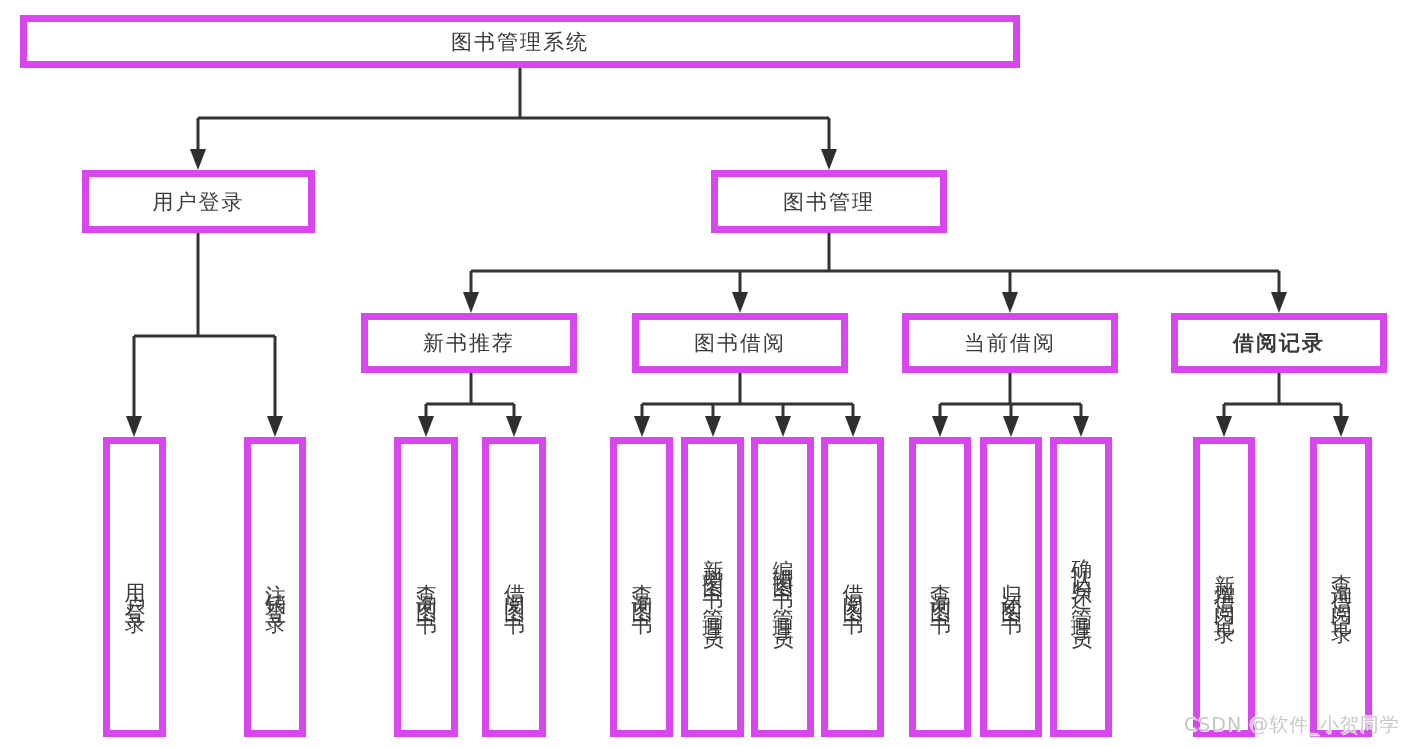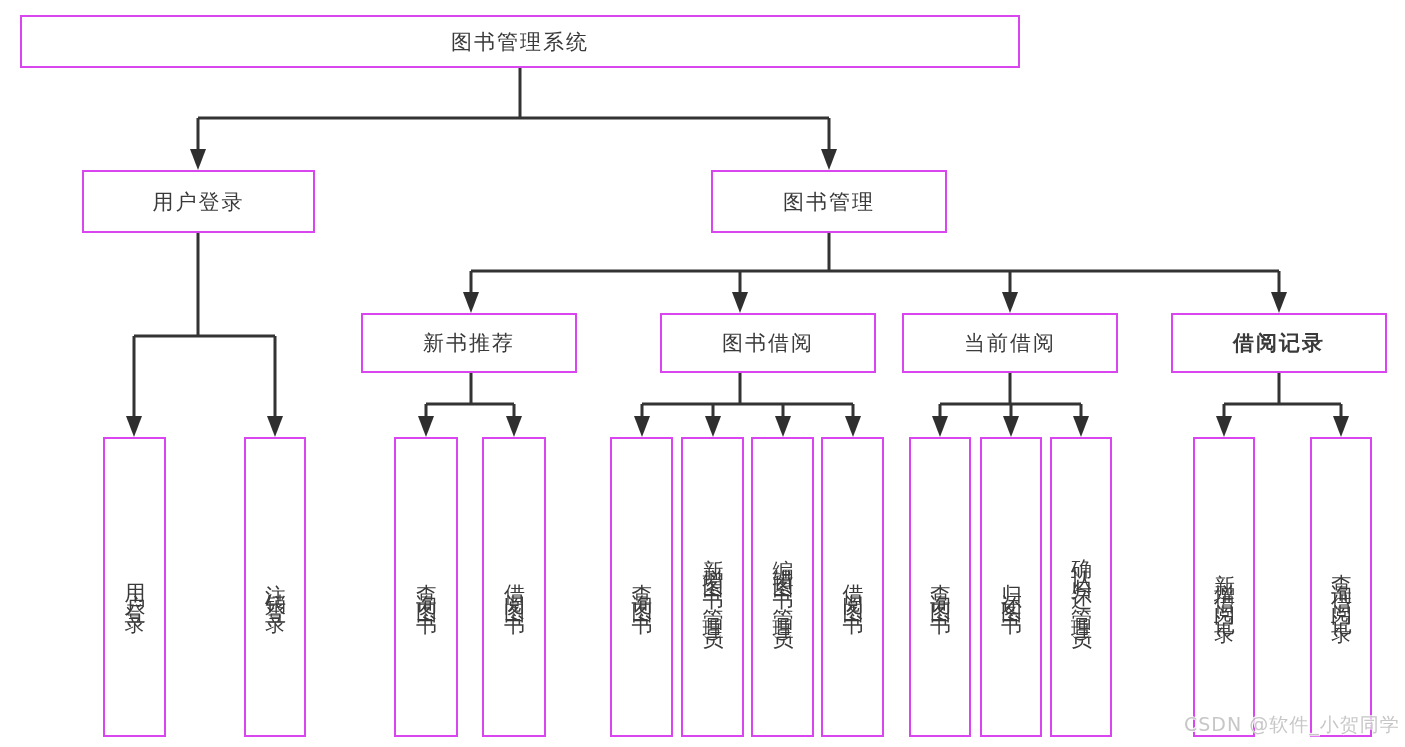--- a/index.html
+++ b/index.html
@@ -2,37 +2,37 @@
 <html><head>
 <meta charset="utf-8">
 <style>
   html,body{margin:0;padding:0;background:#ffffff;}
   #canvas{
     position:relative;width:1405px;height:747px;background:#ffffff;
     font-family:"DejaVu Sans","Liberation Sans",sans-serif;overflow:hidden;
   }
   #wires{position:absolute;left:0;top:0;z-index:0;}
   .box{
-    position:absolute;box-sizing:border-box;border:2px solid #d946ef;background:#ffffff;
+    position:absolute;box-sizing:border-box;border:7px solid #d946ef;background:#ffffff;
     display:flex;align-items:center;justify-content:center;color:#3a3a3a;z-index:1;
   }
   .hlabel{font-size:21px;letter-spacing:2px;white-space:nowrap;}
   .vlabel{
     writing-mode:vertical-rl;text-orientation:mixed;
     font-size:21px;letter-spacing:10px;line-height:1;white-space:nowrap;
   }
   
   .n-root{left:20px;top:15px;width:1000px;height:53px;}
   
   .n-l2a{left:82px;top:170px;width:233px;height:63px;}
   .n-l2b{left:711px;top:170px;width:236px;height:63px;}
   
   .n-l3{top:313px;height:60px;width:216px;}
   .n-l3a{left:361px;}
-  .n-l3b{left:660px;}
+  .n-l3b{left:632px;}
   .n-l3c{left:902px;justify-content:center;}
   .n-l3d{left:1171px;font-weight:bold;}
   
   .leaf{top:437px;height:300px;width:63px;}
   .lf1{left:103px;}  .lf2{left:244px;width:62px;}
   .lf3{left:394px;width:64px;} .lf4{left:482px;width:64px;}
   .lf5{left:610px;}  .lf6{left:681px;} .lf7{left:751px;} .lf8{left:821px;}
   .lf9{left:909px;width:62px;} .lf10{left:980px;width:62px;} .lf11{left:1050px;width:62px;}
   .lf12{left:1193px;width:62px;} .lf13{left:1310px;width:62px;}
   .watermark{

